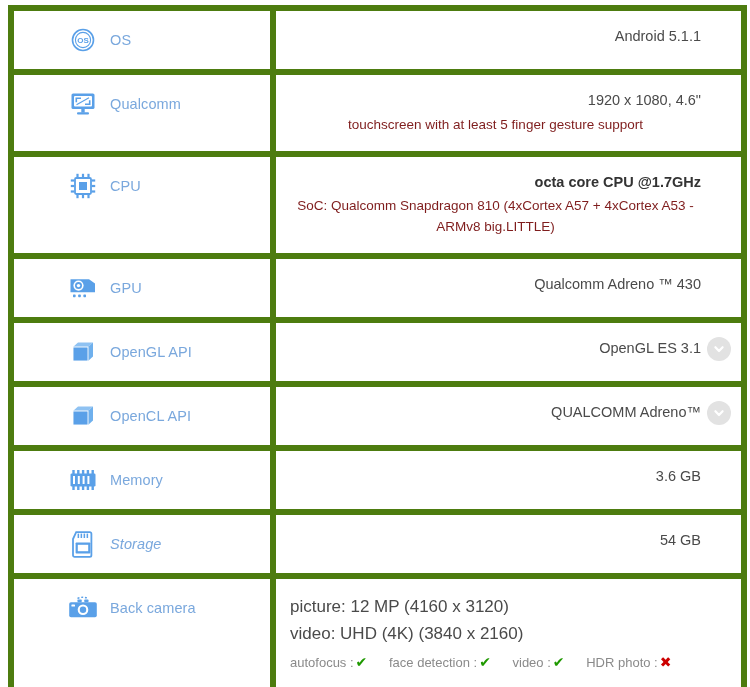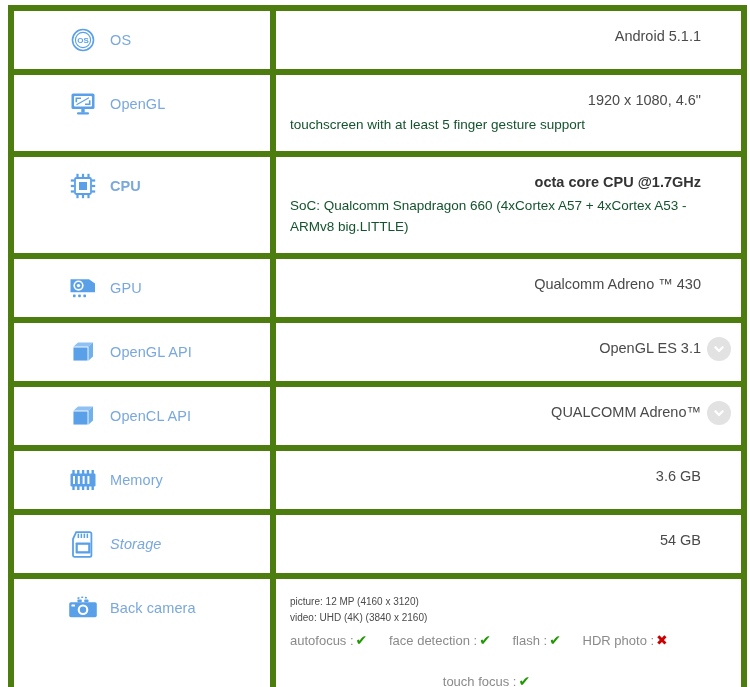--- a/index.html
+++ b/index.html
@@ -67,26 +67,27 @@
   }
   .value-main {
     font-size: 14.5px;
     color: #4a4a4a;
     line-height: 1.5;
     text-align: right;
   }
   .value-main.bold { font-weight: bold; color: #333; margin-left: 12px; }
   .value-sub {
     font-size: 13.5px;
-    color: #14532d;
+    color: #7f1d1d;
     line-height: 1.55;
     margin-top: 3px;
+    text-align: center;
   }
   .value-line {
-    font-size: 10px;
+    font-size: 17px;
     color: #4a4a4a;
     line-height: 1.55;
   }
 
   
   .flags {
     margin-top: 4px;
     font-size: 13px;
     color: #8a8a8a;
     line-height: 1.6;
@@ -119,21 +120,21 @@
     background: #e2e2e2;
     display: flex;
     align-items: center;
     justify-content: center;
     cursor: pointer;
   }
   .chev svg { display: block; }
 
   .h-os      { height: 56px; }
   .h-display { height: 64px; }
-  .h-cpu     { height: 87px; font-weight: bold; }
+  .h-cpu     { height: 87px; }
   .h-gpu     { height: 53px; }
   .h-gl      { height: 52px; }
   .h-cl      { height: 54px; }
   .h-mem     { height: 53px; }
   .h-sto     { height: 53px; font-style: italic; }
   .h-back    { height: 136px; }
   .h-front   { height: 64px; }
 </style>
 </head>
 <body>
@@ -175,21 +176,21 @@
           <svg width="26" height="24" viewBox="0 0 26 24">
             <rect x="1.5" y="1.5" width="23" height="15.5" rx="1.6" fill="#5aa0e8"></rect>
             <rect x="4" y="4" width="18" height="10.5" rx="1" fill="#ffffff"></rect>
             <path d="M5.5 5.5h5.5v1.6H7.1v3.2H5.5z" fill="#5aa0e8"></path>
             <path d="M20.5 13h-5.5v-1.6h3.9V8.2h1.6z" fill="#5aa0e8"></path>
             <path d="M6.5 12.8 L19 5.8" stroke="#5aa0e8" stroke-width="1.1"></path>
             <rect x="11.3" y="17" width="3.4" height="3.6" fill="#5aa0e8"></rect>
             <rect x="7" y="20.3" width="12" height="2.2" rx="1" fill="#5aa0e8"></rect>
           </svg>
         </span>
-        <span class="label-text">OpenGL</span>
+        <span class="label-text">Qualcomm</span>
       </div>
           </div>
     </td>
     <td>
       <div class="value-cell">
         <div class="value-main">1920 x 1080, 4.6"</div>
         <div class="value-sub">touchscreen with at least 5 finger gesture support</div>
       </div>
     </td>
   </tr>
@@ -218,21 +219,21 @@
             <rect x="9" y="9" width="8" height="8" fill="#5aa0e8"></rect>
           </svg>
         </span>
         <span class="label-text">CPU</span>
       </div>
           </div>
     </td>
     <td>
       <div class="value-cell">
         <div class="value-main bold">octa core CPU @1.7GHz</div>
-        <div class="value-sub">SoC: Qualcomm Snapdragon 660 (4xCortex A57 + 4xCortex A53 - ARMv8 big.LITTLE)</div>
+        <div class="value-sub">SoC: Qualcomm Snapdragon 810 (4xCortex A57 + 4xCortex A53 - ARMv8 big.LITTLE)</div>
       </div>
     </td>
   </tr>
 
   <tr>
     <td class="h-gpu">
       <div class="label-cell">
             <div class="label-inner">
         <span class="icon-box">
           <svg width="28" height="24" viewBox="0 0 28 24">
@@ -401,21 +402,21 @@
           </div>
     </td>
     <td>
       <div class="value-cell">
         <div class="value-line">picture: 12 MP (4160 x 3120)</div>
         <div class="value-line">video: UHD (4K) (3840 x 2160)</div>
 
         <div class="flags">
           <span class="flag"><span>autofocus :</span><span class="flag-yes">✔</span></span>
           <span class="flag"><span>face detection :</span><span class="flag-yes">✔</span></span>
-          <span class="flag"><span>flash :</span><span class="flag-yes">✔</span></span>
+          <span class="flag"><span>video :</span><span class="flag-yes">✔</span></span>
           <span class="flag"><span>HDR photo :</span><span class="flag-no">✖</span></span>
         </div>
 
         <div class="flags flags-second">
           <span class="flag"><span>touch focus :</span><span class="flag-yes">✔</span></span>
         </div>
       </div>
     </td>
   </tr>
 

